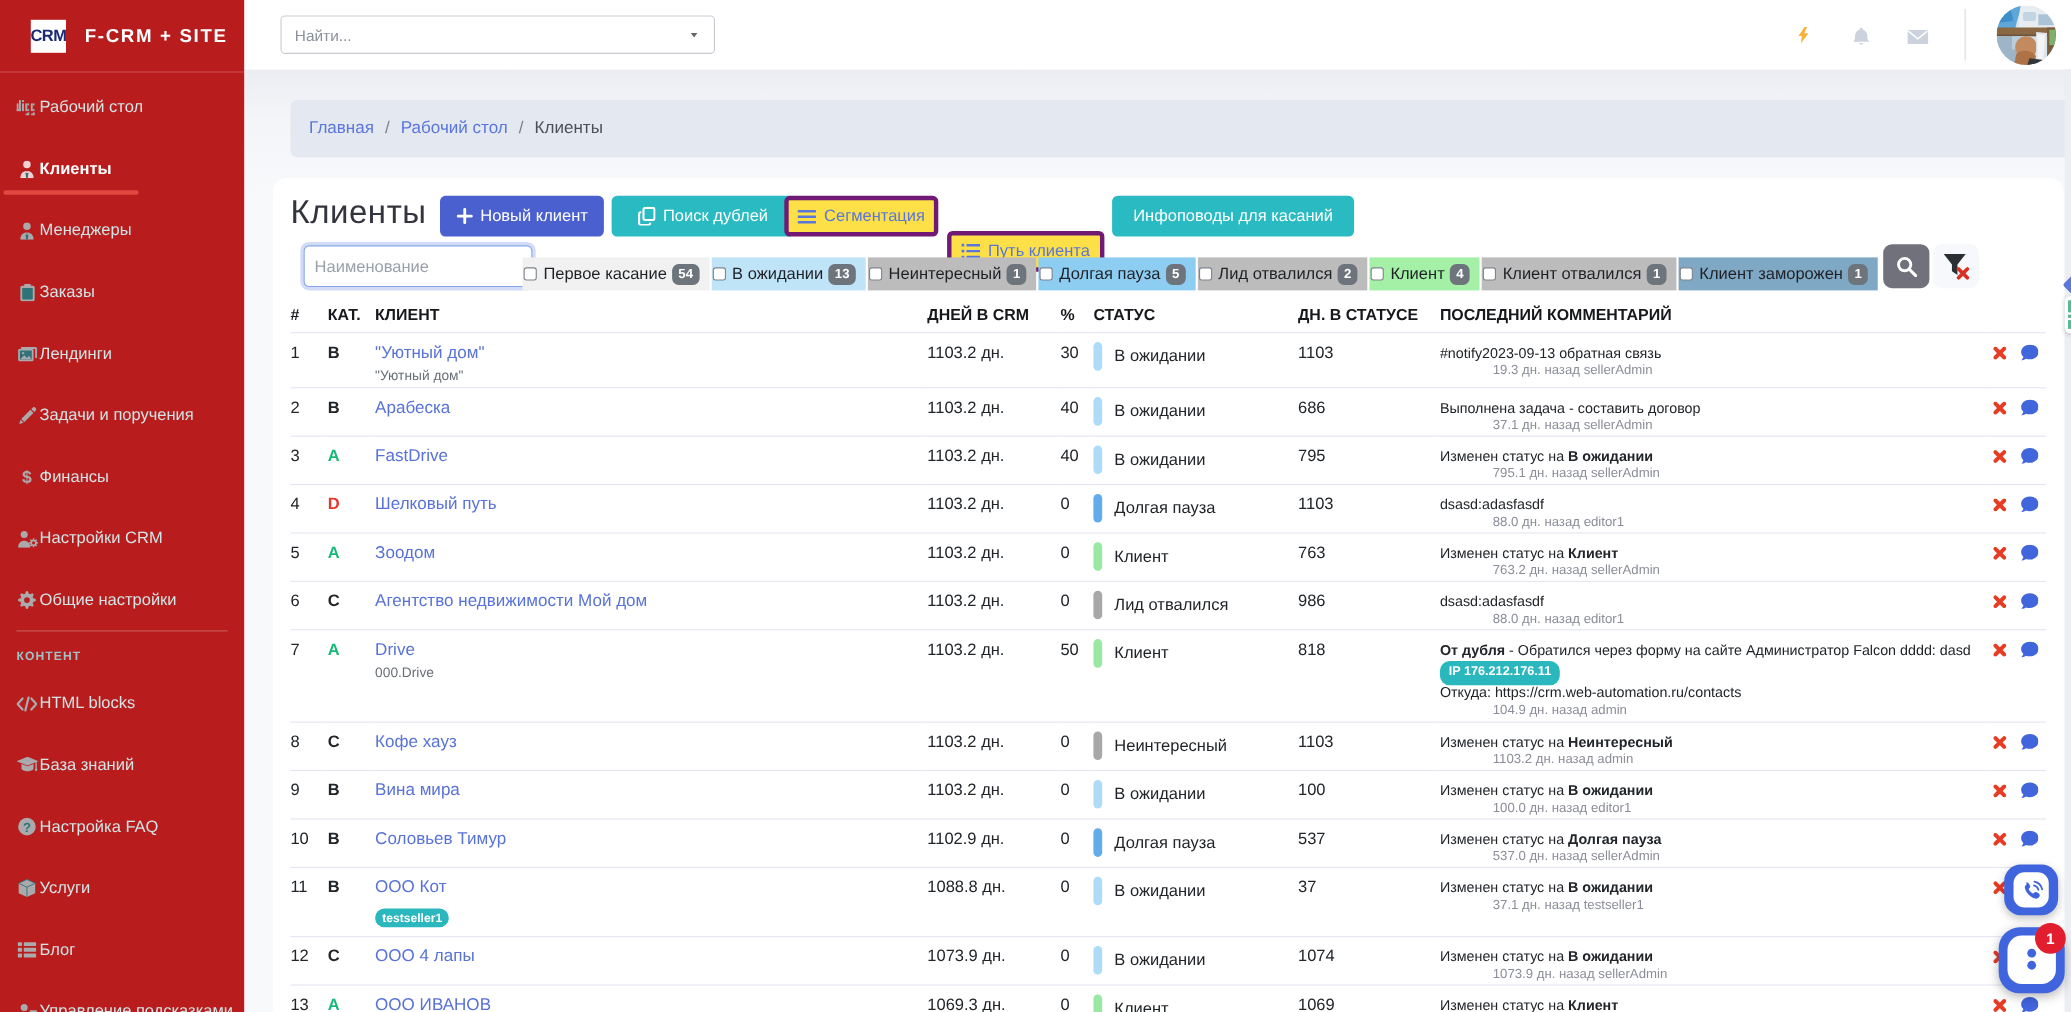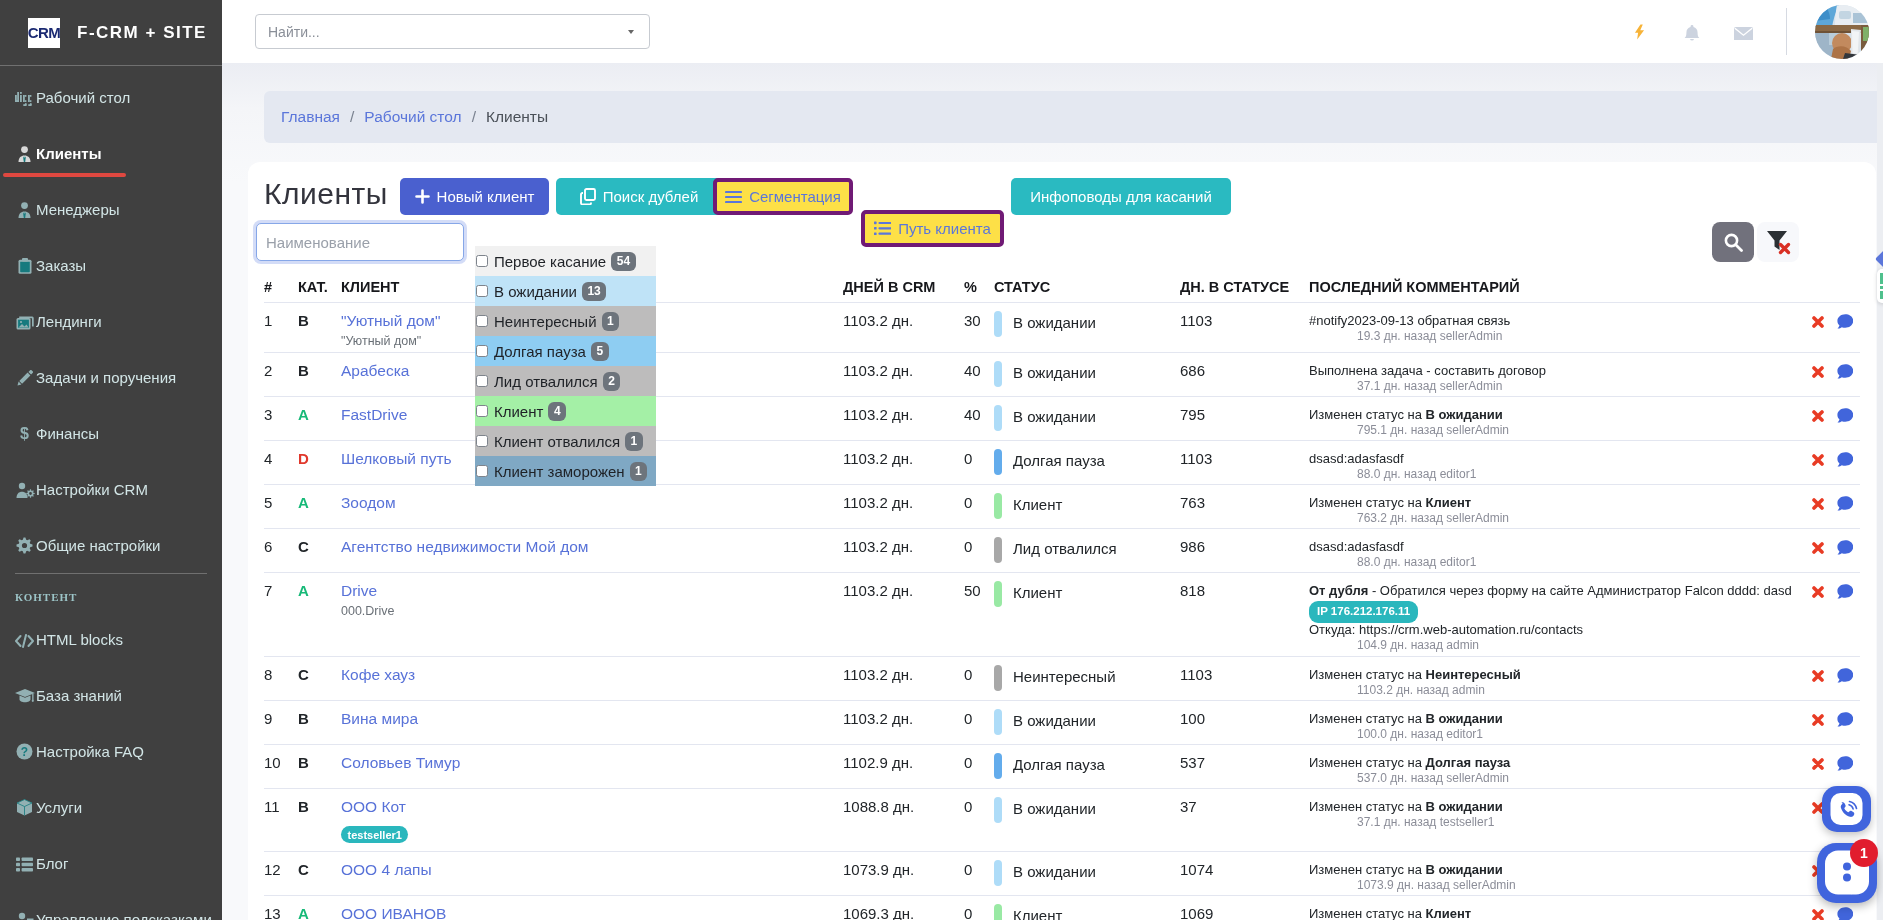--- a/index.html
+++ b/index.html
@@ -1,27 +1,27 @@
 <!DOCTYPE html>
 <html lang="ru"><head>
 <meta charset="utf-8">
 <style>
 * { margin:0; padding:0; box-sizing:border-box; }
 html,body { width:1883px; height:920px; overflow:hidden; font-family:"Liberation Sans", sans-serif; background:#fff; }
-.sidebar { position:absolute; left:0; top:0; width:222px; height:920px; background:#404040; z-index:5; }
+.sidebar { position:absolute; left:0; top:0; width:222px; height:920px; background:#b91c1c; z-index:5; }
 .logo { display:flex; align-items:center; height:66px; padding-left:28px; border-bottom:1px solid rgba(255,255,255,.25); }
 .logo-box { width:32px; height:30px; background:#fff; color:#1b2a72; font-weight:bold; font-size:15px; display:flex; align-items:center; justify-content:center; letter-spacing:-0.5px;}
 .logo-text { color:#fff; font-weight:bold; font-size:17px; letter-spacing:1.5px; margin-left:17px; }
 .nav { list-style:none; padding-top:3px; }
 .nav-item { position:relative; height:56px; display:flex; align-items:center; padding-left:14px; color:#d2e5e6; font-size:15px; white-space:nowrap; }
 .nav-item .nico { width:21px; margin-right:1px; text-align:center; opacity:.8; }
 .nav-item.active { color:#fff; font-weight:bold; }
 .nav-item.active::after { content:""; position:absolute; left:3px; top:48px; width:123px; height:4px; background:#e04840; border-radius:2px; }
 .nav-divider { border-top:1px solid rgba(255,255,255,.25); margin:0 15px; }
-.nav-head { color:#9cc4c7; font-size:11px; font-weight:bold; letter-spacing:1px; padding:17px 0 0 15px; height:34px;font-family:Liberation Serif, serif; }
+.nav-head { color:#9cc4c7; font-size:11px; font-weight:bold; letter-spacing:1px; padding:17px 0 0 15px; height:34px; }
 svg { display:block; }
 .nico svg { display:inline-block; vertical-align:middle; }
 
 .topbar { position:absolute; left:222px; top:0; right:0; height:63px; background:#fff; z-index:4; }
 .search { position:absolute; left:33px; top:14px; width:395px; height:35px; border:1px solid #c7cbd1; border-radius:4px; display:flex; align-items:center; padding:0 12px; color:#8a8f98; font-size:14px; }
 .search .caret { position:absolute; right:15px; top:15px; width:0; height:0; border-left:3.5px solid transparent; border-right:3.5px solid transparent; border-top:4.5px solid #666; }
 .tb-ico { position:absolute; top:22px; }
 .tb-divider { position:absolute; left:1564px; top:8px; width:1px; height:47px; background:#d6dae2; }
 .avatar { position:absolute; left:1593px; top:5px; width:54px; height:54px; border-radius:50%; overflow:hidden; }
 
@@ -34,22 +34,22 @@
 
 .title-row { position:relative; height:52px; }
 h1 { position:absolute; left:16px; top:15px; font-size:30px; font-weight:normal; color:#33343d; letter-spacing:0.5px; }
 .btn { position:absolute; top:16px; height:37px; border-radius:5px; display:flex; align-items:center; justify-content:center; font-size:15px; padding:0 14px; white-space:nowrap; }
 .btn svg { margin-right:7px; }
 .btn-primary { background:#4a60cf; color:#fff; }
 .btn-teal { background:#2abac1; color:#fff; }
 .btn-outline { background:#fde047; color:#5b76da; border:4px solid #701a75; }
 
 .filter-row { position:relative; height:58px; }
-.name-input { position:absolute; left:8px; top:9px; width:208px; height:38px; border:1px solid #86a7e8; border-radius:5px; box-shadow:0 0 0 3px rgba(78,115,223,.25); font-size:15px; color:#9aa0aa; display:flex; align-items:center; padding-left:9px; background:#fff; }
-.chips { position:absolute; left:227px; top:32px; display:flex;flex-direction:column; }
+.name-input { position:absolute; left:28px; top:9px; width:208px; height:38px; border:1px solid #86a7e8; border-radius:5px; box-shadow:0 0 0 3px rgba(78,115,223,.25); font-size:15px; color:#9aa0aa; display:flex; align-items:center; padding-left:9px; background:#fff; }
+.chips { position:absolute; left:227px; top:20px; display:flex; }
 .chip { height:30px; display:flex; align-items:center; padding:0 9px 0 1px; font-size:15px; color:#1e2126; margin-right:2px; white-space:nowrap; flex:none; }
 .chip .cb { width:12px; height:12px; border:1.5px solid #7e848c; border-radius:2.5px; background:#fff; margin-right:6px; flex:none; }
 .chip .badge { background:#6d747c; color:#fff; font-size:12px; font-weight:bold; border-radius:6px; padding:2.5px 5.5px; margin-left:5px; }
 .c-grey-l { background:#f1f1f1; }
 .c-blue-l { background:#bfe3f7; }
 .c-grey { background:#bdbcbc; }
 .c-blue { background:#8ecdf2; }
 .c-green { background:#a4f0a6; }
 .c-steel { background:#7fa8c4; }
 .sq-btn { position:absolute; top:8px; width:42px; height:40px; border-radius:8px; display:flex; align-items:center; justify-content:center; }

